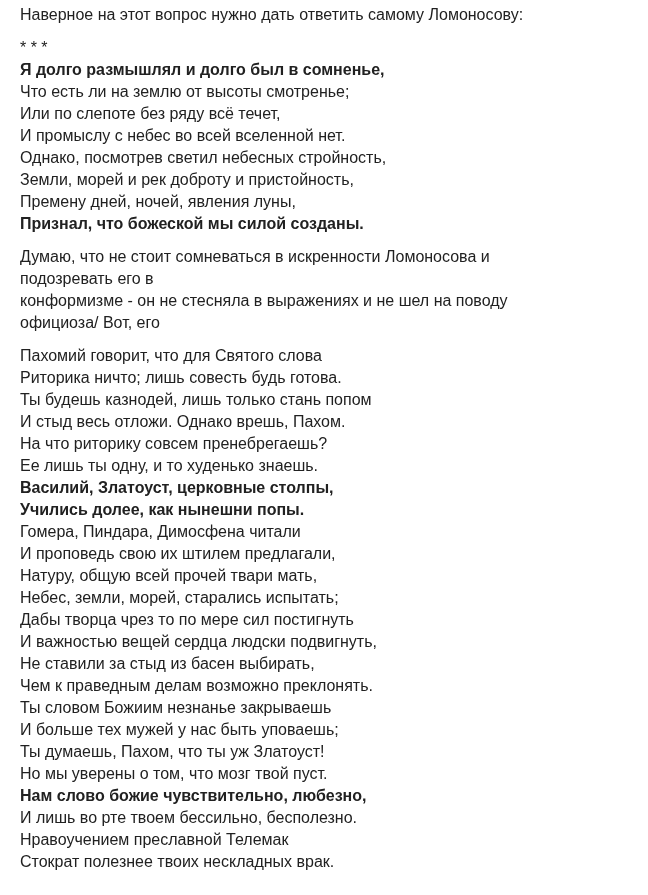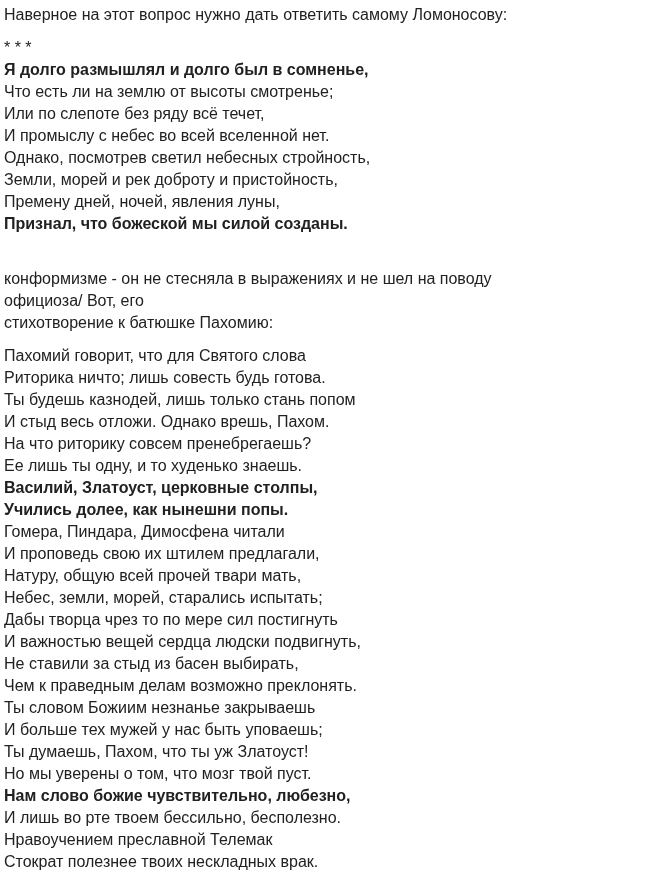--- a/index.html
+++ b/index.html
@@ -7,21 +7,21 @@
     padding: 0;
     width: 648px;
     height: 895px;
     overflow: hidden;
     background: var(--page-bg, #ffffff);
   }
   main[data-name="article-body"] {
     box-sizing: border-box;
     width: 538px;
     height: 895px;
-    padding: 4px 10px 0 4px;
+    padding: 4px 10px 0 20px;
     font-family: "Liberation Sans", sans-serif;
     font-size: 16px;
     line-height: 22px;
     color: var(--text-color, #212121);
   }
   p.block {
     margin: 0 0 11px 0;
     padding: 0;
   }
   p.stanza-separator {
@@ -31,15 +31,15 @@
     font-weight: 700;
   }
 </style>
 </head>
 <body>
 
 <main data-name="article-body">
     <p class="block intro-paragraph" data-name="intro-paragraph"><span data-name="text-line">Наверное на этот вопрос нужно дать ответить самому Ломоносову:</span></p>
     <p class="block stanza-separator" data-name="stanza-separator"><span data-name="text-line">* * *</span></p>
     <p class="block poem-lomonosov-stanza" data-name="poem-lomonosov-stanza"><span data-name="text-line" class="bold">Я долго размышлял и долго был в сомненье,</span><br><span data-name="text-line">Что есть ли на землю от высоты смотренье;</span><br><span data-name="text-line">Или по слепоте без ряду всё течет,</span><br><span data-name="text-line">И промыслу с небес во всей вселенной нет.</span><br><span data-name="text-line">Однако, посмотрев светил небесных стройность,</span><br><span data-name="text-line">Земли, морей и рек доброту и пристойность,</span><br><span data-name="text-line">Премену дней, ночей, явления луны,</span><br><span data-name="text-line" class="bold">Признал, что божеской мы силой созданы.</span></p>
-    <p class="block commentary-paragraph" data-name="commentary-paragraph"><br><span data-name="text-line">конформизме - он не стесняла в выражениях и не шел на поводу официоза/ Вот, его</span><br><span data-name="text-line">стихотворение к батюшке Пахомию:</span></p>
+    <p class="block commentary-paragraph" data-name="commentary-paragraph"><span data-name="text-line">Думаю, что не стоит сомневаться в искренности Ломоносова и подозревать его в</span><br><span data-name="text-line">конформизме - он не стесняла в выражениях и не шел на поводу официоза/ Вот, его</span><br></p>
     <p class="block poem-k-pahomiyu" data-name="poem-k-pahomiyu"><span data-name="text-line">Пахомий говорит, что для Святого слова</span><br><span data-name="text-line">Риторика ничто; лишь совесть будь готова.</span><br><span data-name="text-line">Ты будешь казнодей, лишь только стань попом</span><br><span data-name="text-line">И стыд весь отложи. Однако врешь, Пахом.</span><br><span data-name="text-line">На что риторику совсем пренебрегаешь?</span><br><span data-name="text-line">Ее лишь ты одну, и то худенько знаешь.</span><br><span data-name="text-line" class="bold">Василий, Златоуст, церковные столпы,</span><br><span data-name="text-line" class="bold">Учились долее, как нынешни попы.</span><br><span data-name="text-line">Гомера, Пиндара, Димосфена читали</span><br><span data-name="text-line">И проповедь свою их штилем предлагали,</span><br><span data-name="text-line">Натуру, общую всей прочей твари мать,</span><br><span data-name="text-line">Небес, земли, морей, старались испытать;</span><br><span data-name="text-line">Дабы творца чрез то по мере сил постигнуть</span><br><span data-name="text-line">И важностью вещей сердца людски подвигнуть,</span><br><span data-name="text-line">Не ставили за стыд из басен выбирать,</span><br><span data-name="text-line">Чем к праведным делам возможно преклонять.</span><br><span data-name="text-line">Ты словом Божиим незнанье закрываешь</span><br><span data-name="text-line">И больше тех мужей у нас быть уповаешь;</span><br><span data-name="text-line">Ты думаешь, Пахом, что ты уж Златоуст!</span><br><span data-name="text-line">Но мы уверены о том, что мозг твой пуст.</span><br><span data-name="text-line" class="bold">Нам слово божие чувствительно, любезно,</span><br><span data-name="text-line">И лишь во рте твоем бессильно, бесполезно.</span><br><span data-name="text-line">Нравоучением преславной Телемак</span><br><span data-name="text-line">Стократ полезнее твоих нескладных врак.</span><br></p>
   </main>
 
 </body></html>

